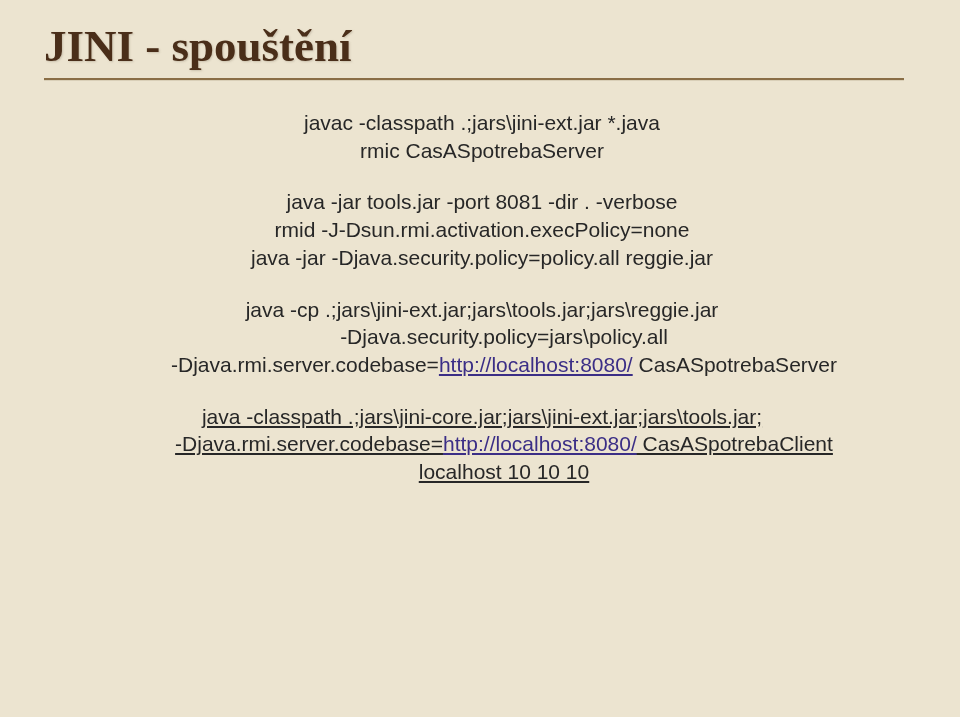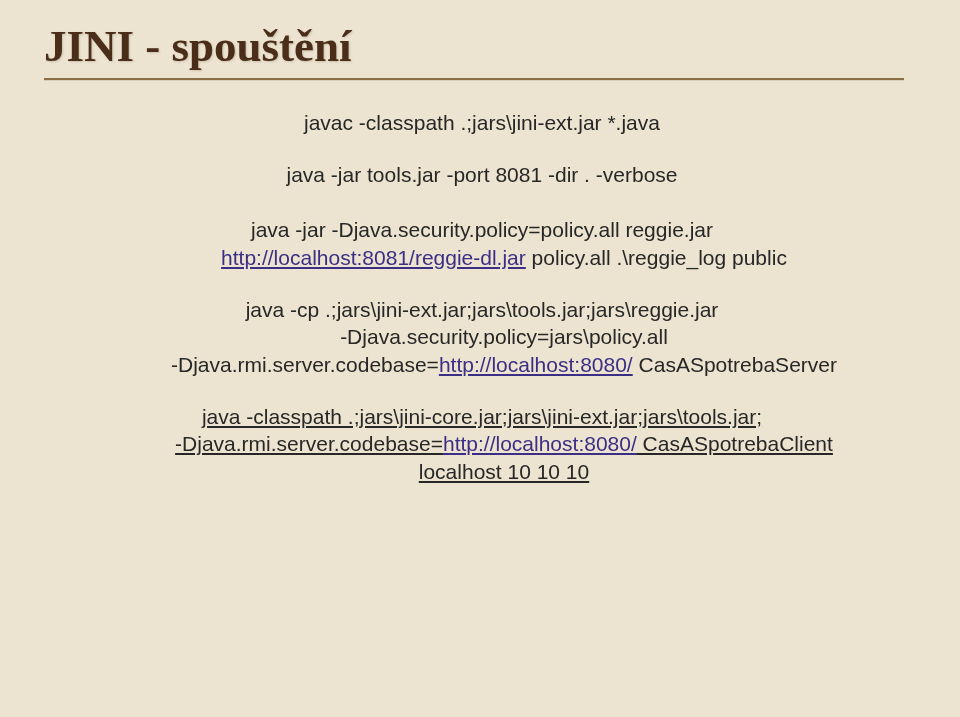--- a/index.html
+++ b/index.html
@@ -57,29 +57,27 @@
 <body>
 
 <div class="slide">
   <h1 class="title">JINI - spouštění</h1>
   <div class="underline"></div>
 
   <div class="body">
 
     <div class="para">
       <span>javac -classpath .;jars\jini-ext.jar *.java</span><br>
+      <span>rmic CasASpotrebaServer</span>
     </div>
 
     <div class="para">
       <span>java -jar tools.jar -port 8081 -dir . -verbose</span><br>
-      <br>
+      <span>rmid -J-Dsun.rmi.activation.execPolicy=none</span><br>
       <span>java -jar -Djava.security.policy=policy.all reggie.jar</span><br>
-      <span class="indent">
-        <span class="link">http://localhost:8081/reggie-dl.jar</span><span> policy.all .\reggie_log public</span>
-      </span>
     </div>
 
     <div class="para">
       <span>java -cp .;jars\jini-ext.jar;jars\tools.jar;jars\reggie.jar</span><br>
       <span class="indent">-Djava.security.policy=jars\policy.all</span>
       <span class="indent">
         <span>-Djava.rmi.server.codebase=</span><span class="link">http://localhost:8080/</span><span> CasASpotrebaServer</span>
       </span>
     </div>
 

